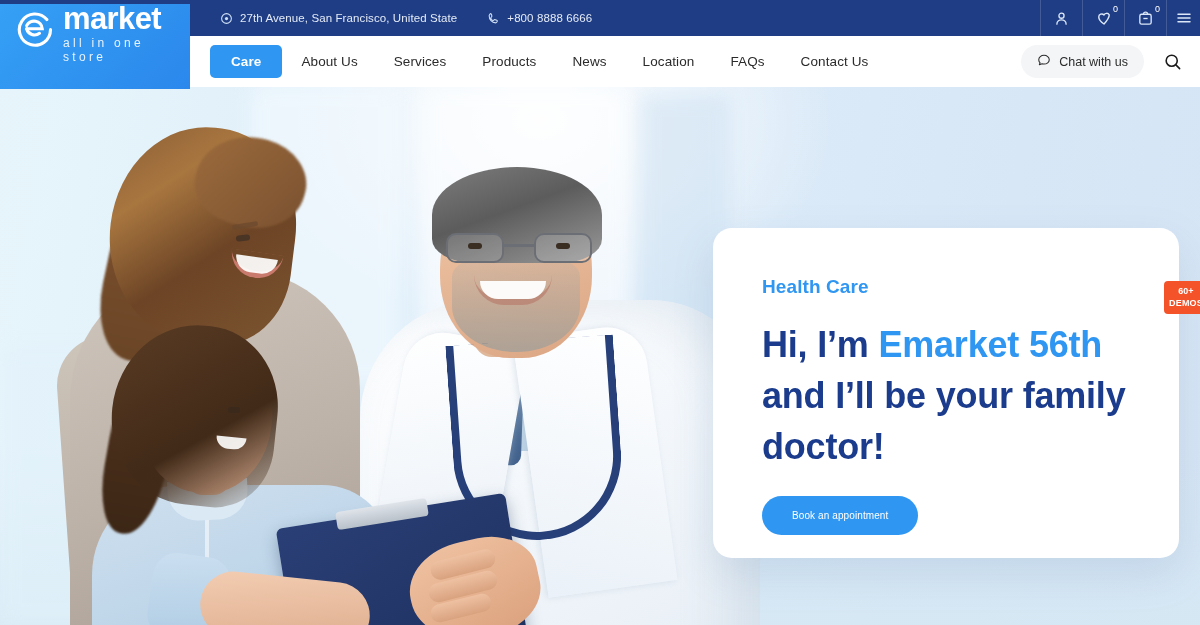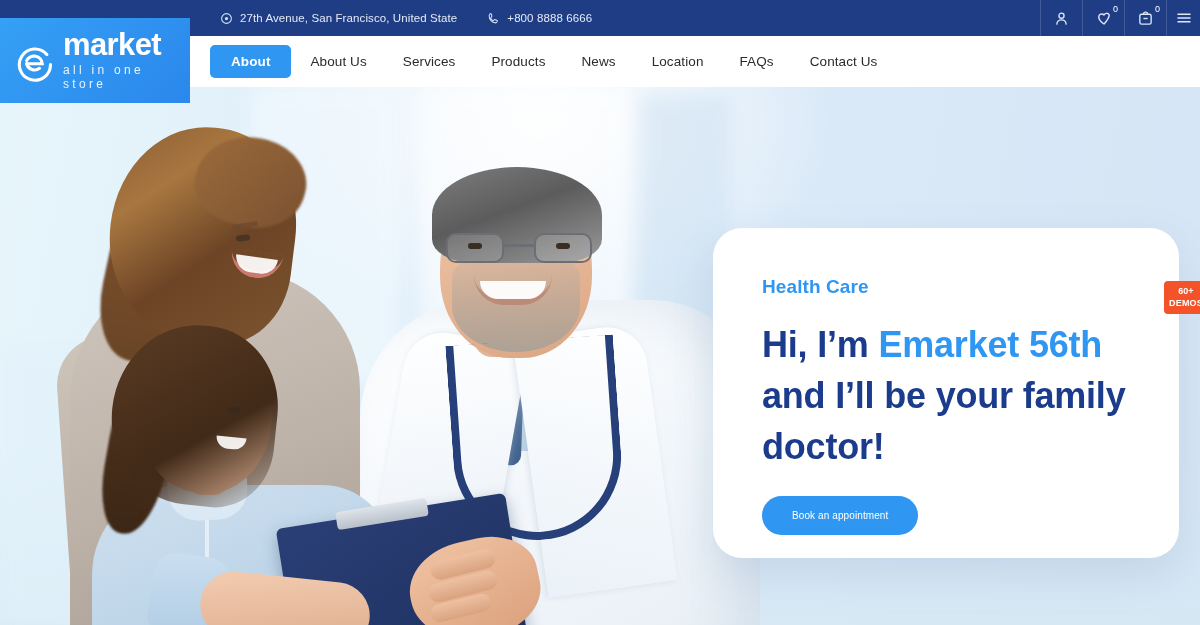--- a/index.html
+++ b/index.html
@@ -170,23 +170,23 @@
     font-size:11.5px; letter-spacing:.1px; white-space:nowrap; }
   .tb-item svg{ display:block; }
   .topbar-icons{ position:absolute; right:0; top:0; height:36px; display:flex; align-items:center; }
   .tb-ic{ position:relative; width:42px; height:36px; display:flex; align-items:center;
     justify-content:center; border-left:1px solid rgba(255,255,255,.16); }
   .tb-ic:last-child{ border-right:none; width:34px; }
   .badge{ position:absolute; top:5px; right:6px; font-size:9px; color:#fff; line-height:1; }
 
   
   .logo-block{
-    position:absolute; left:0; top:18px; width:190px; height:85px;
+    position:absolute; left:0; top:4px; width:190px; height:85px;
     background:linear-gradient(135deg,#35a0f5,#2f92f0 55%,#2b87ec);
-    display:flex; align-items:center; padding-left:12px; gap:7px; z-index:40;
+    display:flex; align-items:flex-start; padding-left:12px; gap:7px; z-index:40;
   }
   .logo-mark{ width:44px; height:44px; flex:none; }
   .logo-text{ display:flex; flex-direction:column; }
   .logo-name{ color:#fff; font-size:31px; font-weight:700; line-height:.95; letter-spacing:-.6px; }
   .logo-tag{ color:#e8f3ff; font-size:12px; letter-spacing:3.3px; margin-top:3px; }
 
   
   .navbar{
     position:absolute; left:190px; top:36px; width:1010px; height:51px;
     background:#fff; display:flex; align-items:center; z-index:35;
@@ -196,21 +196,21 @@
     white-space:nowrap; letter-spacing:.1px; }
   .nav-link.active{ background:#2f96f2; color:#fff; font-weight:600; padding:9px 21px; }
   .nav-right{ margin-left:auto; display:flex; align-items:center; }
   .chat-btn{ display:flex; align-items:center; gap:8px; background:#f4f5f7;
     border-radius:19px; padding:8px 16px; font-size:12.5px; color:#2b2b2b; }
   .search-btn{ width:56px; height:51px; display:flex; align-items:center; justify-content:center; }
 
   
   .hero-card{
     position:absolute; left:713px; top:228px; width:466px; height:330px;
-    background:#fff; border-radius:29px; z-index:20;
+    background:#fff; border-radius:19px; z-index:20;
     box-shadow:0 16px 42px rgba(90,125,170,.16);
     padding:48px 0 0 49px;
   }
   .eyebrow{ color:#2f96f2; font-size:19px; font-weight:700; letter-spacing:.1px; }
   .hero-h1{ margin-top:21px; font-size:36px; font-weight:700; line-height:1.42;
     color:#1b3c8c; letter-spacing:-.2px; max-width:400px; }
   .hero-h1 .accent{ color:#2f96f2; }
   .cta{ display:inline-block; margin-top:24px; background:#2f96f2; color:#fff;
     font-size:10px; padding:14px 30px; border-radius:24px; letter-spacing:.1px; }
 
@@ -349,29 +349,45 @@
       </svg>
     </span>
     <span class="logo-text">
       <span class="logo-name">market</span>
       <span class="logo-tag">all in one store</span>
     </span>
   </div>
 
   <div class="navbar">
     <div class="nav-items">
-      <span class="nav-link active">About</span>
+      <span class="nav-link active">Care</span>
       <span class="nav-link">About Us</span>
       <span class="nav-link">Services</span>
       <span class="nav-link">Products</span>
       <span class="nav-link">News</span>
       <span class="nav-link">Location</span>
       <span class="nav-link">FAQs</span>
       <span class="nav-link">Contact Us</span>
     </div>
+    <div class="nav-right">
+      <div class="chat-btn">
+        <span>
+          <svg width="14" height="14" viewBox="0 0 24 24" fill="none" stroke="#2b2b2b" stroke-width="1.8" stroke-linejoin="round">
+            <path d="M21 11.5c0 4.1-4 7.5-9 7.5-1.1 0-2.2-.2-3.2-.5L4 20l1.3-3.2A7.4 7.4 0 0 1 3 11.5C3 7.4 7 4 12 4s9 3.4 9 7.5z"></path>
+          </svg>
+        </span>
+        <span>Chat with us</span>
+      </div>
+      <div class="search-btn">
+        <svg width="19" height="19" viewBox="0 0 24 24" fill="none" stroke="#1b1b1b" stroke-width="2" stroke-linecap="round">
+          <circle cx="11" cy="11" r="7"></circle>
+            <path d="M16.3 16.3L21 21"></path>
+        </svg>
+      </div>
+    </div>
   </div>
 
   <div class="hero-card">
     <div class="eyebrow">Health Care</div>
     <div class="hero-h1">
       <span>Hi, I’m </span><span class="accent">Emarket 56th</span><span> and I’ll be your family doctor!</span>
     </div>
     <span class="cta">Book an appointment</span>
   </div>
 

